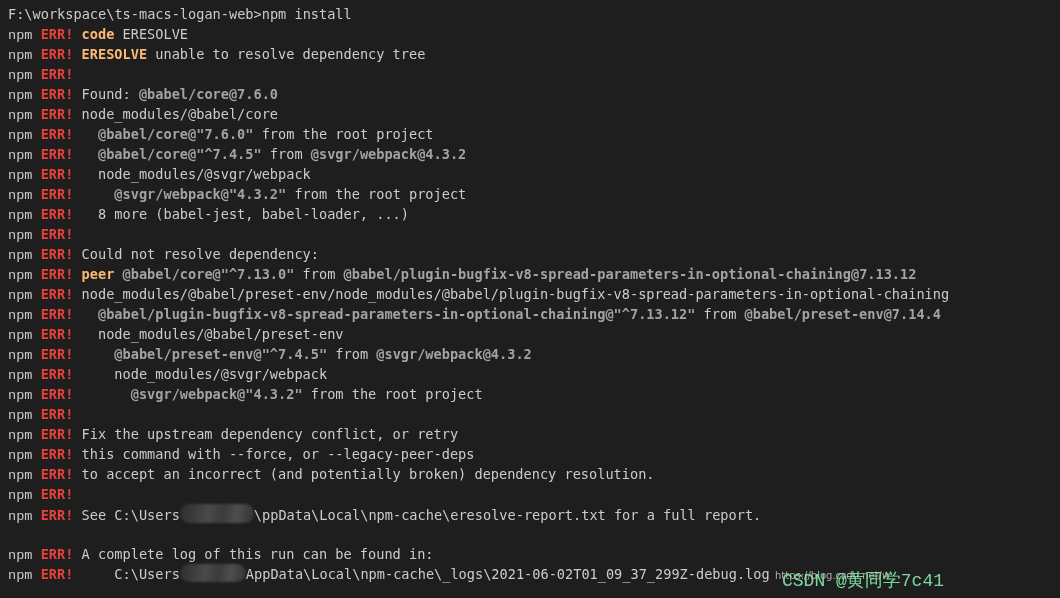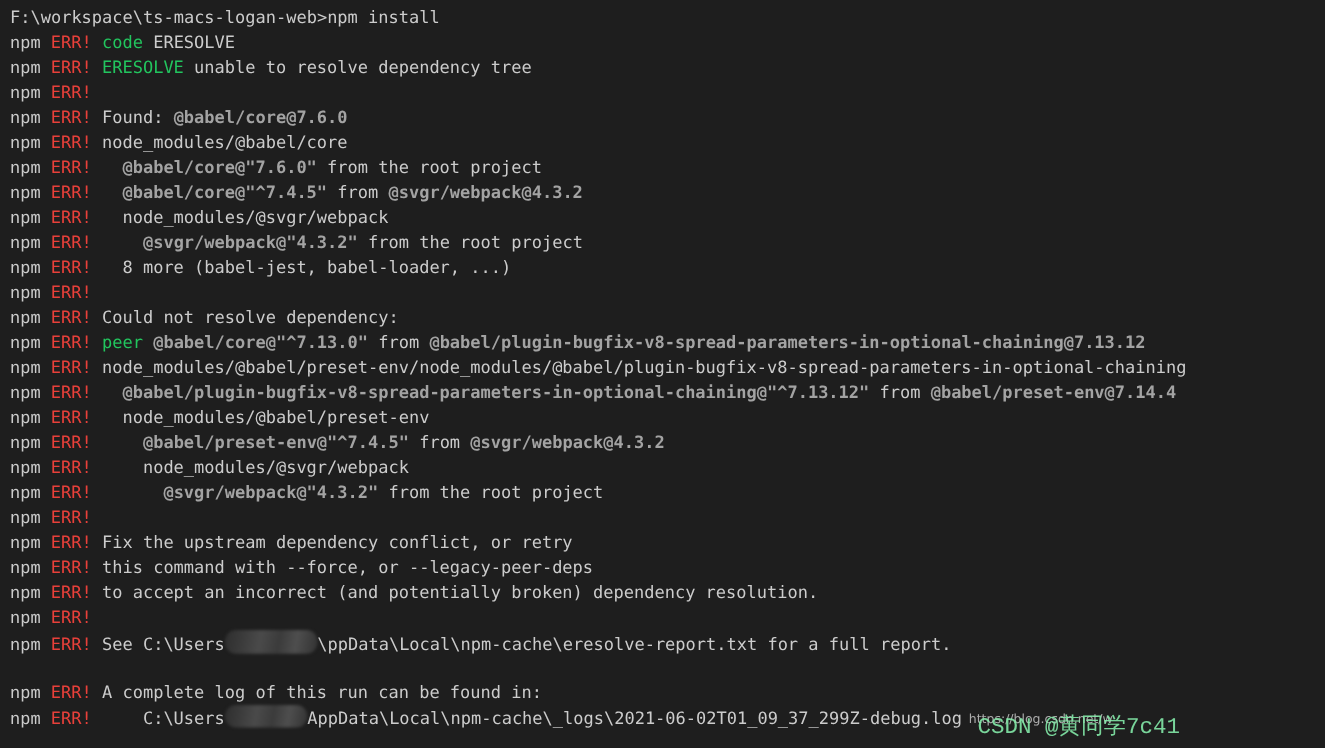--- a/index.html
+++ b/index.html
@@ -29,22 +29,22 @@
     color: #cccccc;
     letter-spacing: 0px;
   }
   .line {
     height: 20px;
     white-space: pre;
     overflow: visible;
   }
   .line.blank { height: 20px; }
   .npm   { color: #cccccc; font-family: Liberation Mono, monospace; }
-  .err   { color: #e8403a; font-weight: normal; text-align: right; }
-  .kw    { color: #22c55e; }
+  .err   { color: #e8403a; font-weight: bold; text-align: right; }
+  .kw    { color: #fdba74; font-weight: bold; }
   .txt   { color: #cccccc; }
   .pkg   { color: #a3a3a3; font-weight: bold; }
   .redact {
     display: inline-block;
     vertical-align: -3px;
     border-radius: 9px;
     background: linear-gradient(100deg,#2e2e2e 0%,#3a3a3a 18%,#4a4a4a 38%,#3b3b3b 58%,#4e4e4e 76%,#323232 100%);
     filter: blur(1.2px);
   }
   .redact.r1 { width: 74px; height: 19px; }

